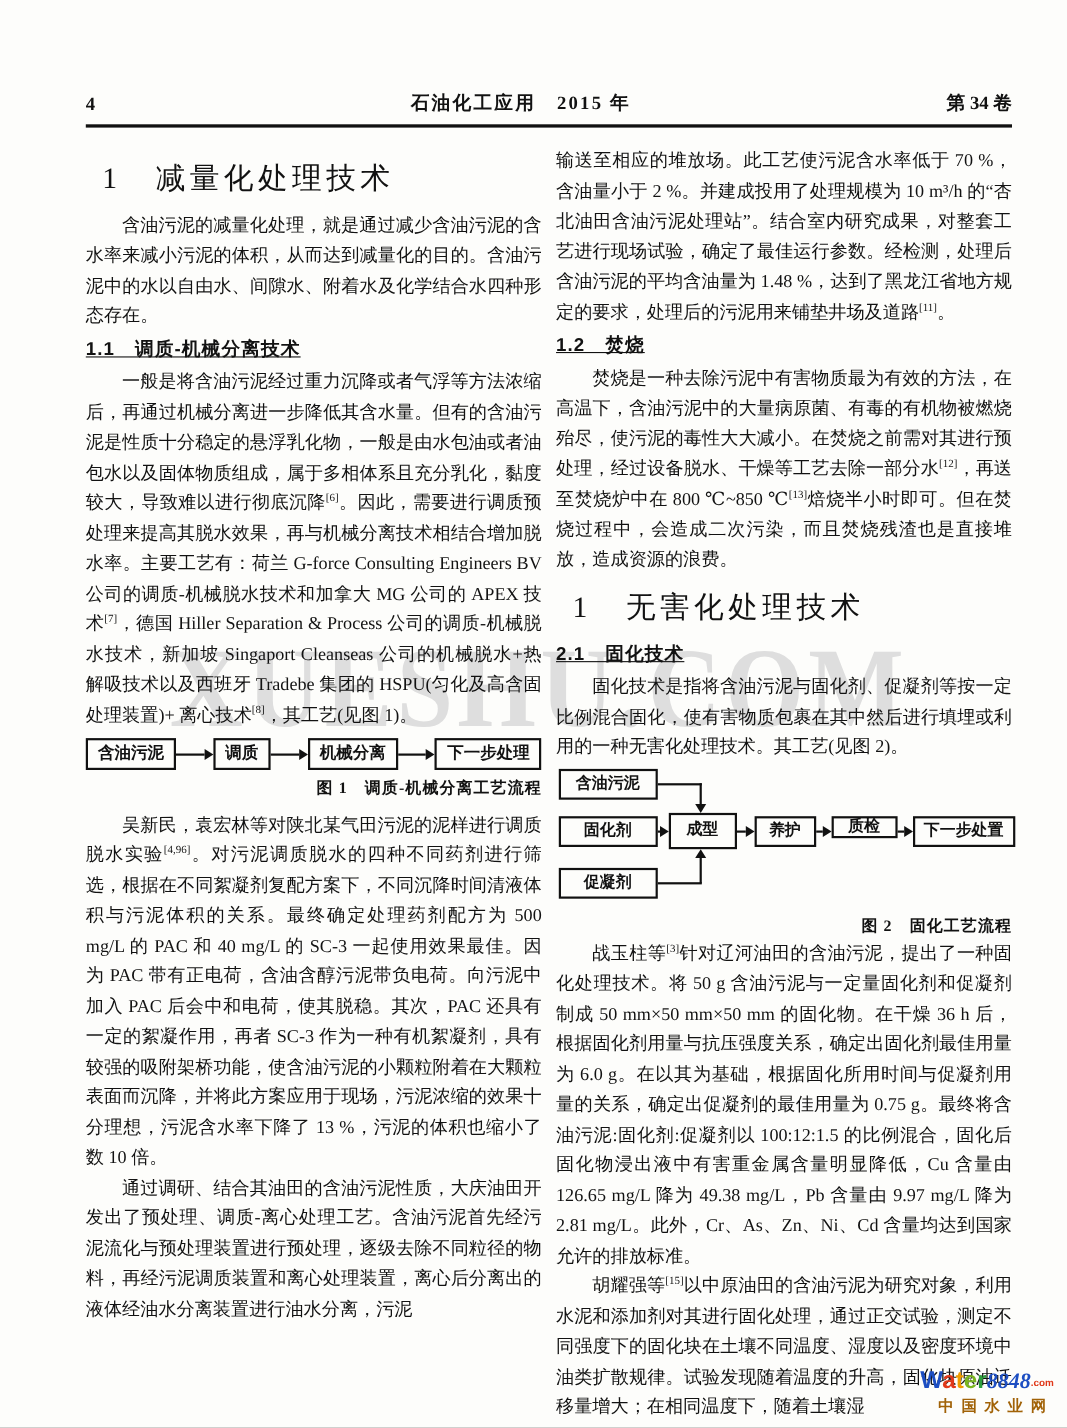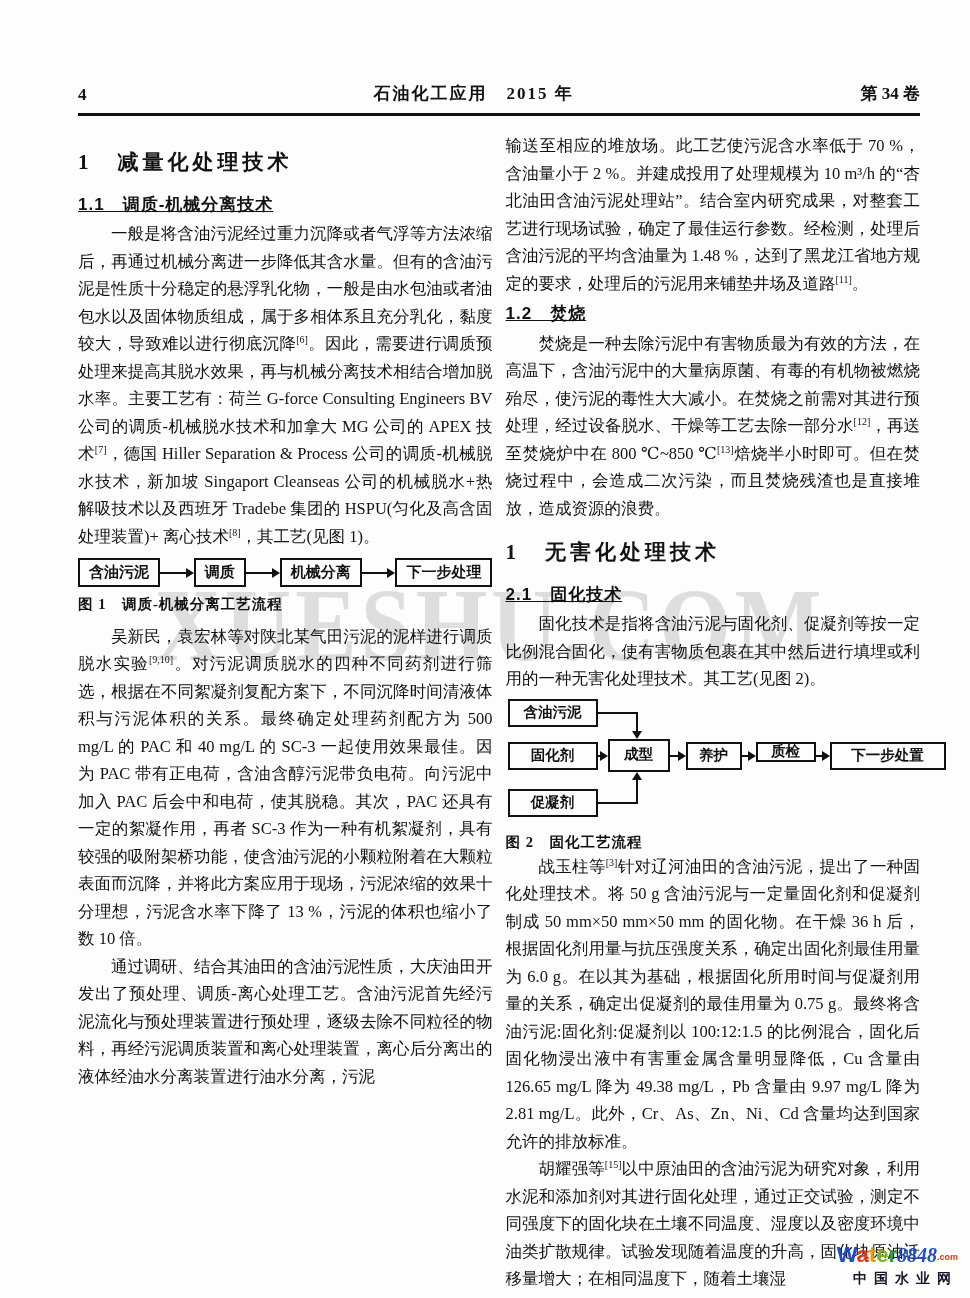--- a/index.html
+++ b/index.html
@@ -33,21 +33,21 @@
   
   .cols{
     position:absolute;left:78px;right:50px;top:132px;bottom:0;
     display:flex;gap:13px;z-index:1;
   }
   .col{flex:1 1 0;font-size:16.5px;line-height:27.5px;text-align:justify;}
   .col p{margin:0;}
   .col p.ind{text-indent:2em;}
   sup{font-size:10px;line-height:0;}
   h2.sec{
-    font-size:21px;font-weight:bold;margin:17px 0 14px;
+    font-size:27px;font-weight:normal;margin:17px 15px 14px;
     letter-spacing:4px;font-family:"Liberation Serif","DejaVu Serif",serif;
   }
   h3.sub{
     font-size:17px;font-weight:bold;margin:3px 0 2px;
     font-family:"Liberation Sans","DejaVu Sans",sans-serif;
     letter-spacing:1px;
     text-decoration:underline;
   }
   
   figure{margin:0;}
@@ -58,38 +58,38 @@
     font-size:15px;font-weight:bold;line-height:21px;
     white-space:nowrap;text-align:center;text-indent:0;
   }
   .farrow{flex:1 1 auto;display:flex;align-items:center;min-width:26px;}
   .farrow .fline{flex:1 1 auto;height:2px;background:#111;}
   .farrow .fhead{
     width:0;height:0;border-top:5px solid transparent;
     border-bottom:5px solid transparent;border-left:8px solid #111;
   }
   .figcap{
-    text-align:left;font-size:14.5px;font-weight:bold;
+    text-align:right;font-size:14.5px;font-weight:bold;
     letter-spacing:1px;margin-top:4px;font-family:Liberation Serif, serif;
   }
   
   .fig2{position:relative;height:152px;margin:6px 0 2px;}
   .f2box{
     position:absolute;border:2px solid #111;box-sizing:border-box;
     font-size:14.5px;font-weight:bold;
     display:flex;align-items:center;justify-content:center;
     white-space:nowrap;background:#fdfdfb;
   }
   .f2-in1{left:2px;top:0;width:90px;height:28px;}
   .f2-in2{left:2px;top:43px;width:90px;height:28px;}
   .f2-in3{left:2px;top:90px;width:90px;height:28px;}
   .f2-c1{left:102px;top:40px;width:62px;height:33px;}
   .f2-c2{left:180px;top:43px;width:56px;height:28px;}
   .f2-c3{left:250px;top:43px;width:60px;height:20px;}
-  .f2-c4{left:324px;top:43px;width:116px;height:28px;}
+  .f2-c4{left:324px;top:43px;width:93px;height:28px;}
   .cn{position:absolute;background:#111;}
   .cn-h{height:2px;}
   .cn-v{width:2px;}
   .ah{position:absolute;width:0;height:0;}
   .ah-right{border-top:5px solid transparent;border-bottom:5px solid transparent;border-left:8px solid #111;}
   .ah-down{border-left:5px solid transparent;border-right:5px solid transparent;border-top:8px solid #111;}
   .ah-up{border-left:5px solid transparent;border-right:5px solid transparent;border-bottom:8px solid #111;}
   .fig2 .figcap{position:absolute;left:0;right:0;top:126px;}
   
   .logo{position:absolute;right:12px;bottom:10px;z-index:2;text-align:right;
@@ -109,20 +109,21 @@
   <div class="hdr">
     <span>4</span>
     <span class="ctr">石油化工应用　2015 年</span>
     <span>第 34 卷</span>
   </div>
 
   <div class="cols">
 
     <div class="col">
       <h2 class="sec">1　减量化处理技术</h2>
+      <p class="ind">含油污泥的减量化处理，就是通过减少含油污泥的含水率来减小污泥的体积，从而达到减量化的目的。含油污泥中的水以自由水、间隙水、附着水及化学结合水四种形态存在。</p>
       <h3 class="sub">1.1　调质-机械分离技术</h3>
       <p class="ind">一般是将含油污泥经过重力沉降或者气浮等方法浓缩后，再通过机械分离进一步降低其含水量。但有的含油污泥是性质十分稳定的悬浮乳化物，一般是由水包油或者油包水以及固体物质组成，属于多相体系且充分乳化，黏度较大，导致难以进行彻底沉降<sup>[6]</sup>。因此，需要进行调质预处理来提高其脱水效果，再与机械分离技术相结合增加脱水率。主要工艺有：荷兰 G-force Consulting Engineers BV 公司的调质-机械脱水技术和加拿大 MG 公司的 APEX 技术<sup>[7]</sup>，德国 Hiller Separation &amp; Process 公司的调质-机械脱水技术，新加坡 Singaport Cleanseas 公司的机械脱水+热解吸技术以及西班牙 Tradebe 集团的 HSPU(匀化及高含固处理装置)+ 离心技术<sup>[8]</sup>，其工艺(见图 1)。</p>
 
       <figure class="fig1">
         <div class="fig1-row">
           <div class="fbox">含油污泥</div>
           <div class="farrow">
               <span class="fline"></span>
               <span class="fhead"></span>
             </div>
@@ -134,21 +135,21 @@
           <div class="fbox">机械分离</div>
           <div class="farrow">
               <span class="fline"></span>
               <span class="fhead"></span>
             </div>
           <div class="fbox">下一步处理</div>
         </div>
         <figcaption class="figcap">图 1　调质-机械分离工艺流程</figcaption>
       </figure>
 
-      <p class="ind">吴新民，袁宏林等对陕北某气田污泥的泥样进行调质脱水实验<sup>[9,10]</sup>。对污泥调质脱水的四种不同药剂进行筛选，根据在不同絮凝剂复配方案下，不同沉降时间清液体积与污泥体积的关系。最终确定处理药剂配方为 500 mg/L 的 PAC 和 40 mg/L 的 SC-3 一起使用效果最佳。因为 PAC 带有正电荷，含油含醇污泥带负电荷。向污泥中加入 PAC 后会中和电荷，使其脱稳。其次，PAC 还具有一定的絮凝作用，再者 SC-3 作为一种有机絮凝剂，具有较强的吸附架桥功能，使含油污泥的小颗粒附着在大颗粒表面而沉降，并将此方案应用于现场，污泥浓缩的效果十分理想，污泥含水率下降了 13 %，污泥的体积也缩小了数 10 倍。</p>
+      <p class="ind">吴新民，袁宏林等对陕北某气田污泥的泥样进行调质脱水实验<sup>[4,96]</sup>。对污泥调质脱水的四种不同药剂进行筛选，根据在不同絮凝剂复配方案下，不同沉降时间清液体积与污泥体积的关系。最终确定处理药剂配方为 500 mg/L 的 PAC 和 40 mg/L 的 SC-3 一起使用效果最佳。因为 PAC 带有正电荷，含油含醇污泥带负电荷。向污泥中加入 PAC 后会中和电荷，使其脱稳。其次，PAC 还具有一定的絮凝作用，再者 SC-3 作为一种有机絮凝剂，具有较强的吸附架桥功能，使含油污泥的小颗粒附着在大颗粒表面而沉降，并将此方案应用于现场，污泥浓缩的效果十分理想，污泥含水率下降了 13 %，污泥的体积也缩小了数 10 倍。</p>
       <p class="ind">通过调研、结合其油田的含油污泥性质，大庆油田开发出了预处理、调质-离心处理工艺。含油污泥首先经污泥流化与预处理装置进行预处理，逐级去除不同粒径的物料，再经污泥调质装置和离心处理装置，离心后分离出的液体经油水分离装置进行油水分离，污泥</p>
     </div>
 
     <div class="col">
       <p>输送至相应的堆放场。此工艺使污泥含水率低于 70 %，含油量小于 2 %。并建成投用了处理规模为 10 m³/h 的“杏北油田含油污泥处理站”。结合室内研究成果，对整套工艺进行现场试验，确定了最佳运行参数。经检测，处理后含油污泥的平均含油量为 1.48 %，达到了黑龙江省地方规定的要求，处理后的污泥用来铺垫井场及道路<sup>[11]</sup>。</p>
       <h3 class="sub">1.2　焚烧</h3>
       <p class="ind">焚烧是一种去除污泥中有害物质最为有效的方法，在高温下，含油污泥中的大量病原菌、有毒的有机物被燃烧殆尽，使污泥的毒性大大减小。在焚烧之前需对其进行预处理，经过设备脱水、干燥等工艺去除一部分水<sup>[12]</sup>，再送至焚烧炉中在 800 ℃~850 ℃<sup>[13]</sup>焙烧半小时即可。但在焚烧过程中，会造成二次污染，而且焚烧残渣也是直接堆放，造成资源的浪费。</p>
       <h2 class="sec">1　无害化处理技术</h2>
       <h3 class="sub">2.1　固化技术</h3>
       <p class="ind">固化技术是指将含油污泥与固化剂、促凝剂等按一定比例混合固化，使有害物质包裹在其中然后进行填埋或利用的一种无害化处理技术。其工艺(见图 2)。</p>
@@ -187,16 +188,16 @@
 
       <p class="ind">战玉柱等<sup>[3]</sup>针对辽河油田的含油污泥，提出了一种固化处理技术。将 50 g 含油污泥与一定量固化剂和促凝剂制成 50 mm×50 mm×50 mm 的固化物。在干燥 36 h 后，根据固化剂用量与抗压强度关系，确定出固化剂最佳用量为 6.0 g。在以其为基础，根据固化所用时间与促凝剂用量的关系，确定出促凝剂的最佳用量为 0.75 g。最终将含油污泥:固化剂:促凝剂以 100:12:1.5 的比例混合，固化后固化物浸出液中有害重金属含量明显降低，Cu 含量由 126.65 mg/L 降为 49.38 mg/L，Pb 含量由 9.97 mg/L 降为 2.81 mg/L。此外，Cr、As、Zn、Ni、Cd 含量均达到国家允许的排放标准。</p>
       <p class="ind">胡耀强等<sup>[15]</sup>以中原油田的含油污泥为研究对象，利用水泥和添加剂对其进行固化处理，通过正交试验，测定不同强度下的固化块在土壤不同温度、湿度以及密度环境中油类扩散规律。试验发现随着温度的升高，固化块原油迁移量增大；在相同温度下，随着土壤湿</p>
     </div>
   </div>
 
   <div class="logo">
     <div class="logo-line1">
       <span id="brand-letters"><span style="color: rgb(29, 78, 194);">W</span><span style="color: rgb(224, 57, 26);">a</span><span style="color: rgb(240, 156, 0);">t</span><span style="color: rgb(122, 181, 32);">e</span><span style="color: rgb(47, 158, 62);">r</span></span><span class="logo-num" id="logo-num" style="color: rgb(29, 78, 194);">8848</span><span class="logo-dotcom" id="logo-dotcom" style="color: rgb(224, 57, 26);">.com</span>
     </div>
-    <div class="logo-line2" id="logo-subtitle" style="color: #0f172a;">中国水业网</div>
+    <div class="logo-line2" id="logo-subtitle" style="color: #a16207;">中国水业网</div>
   </div>
 
 </div>
 
 </body></html>

